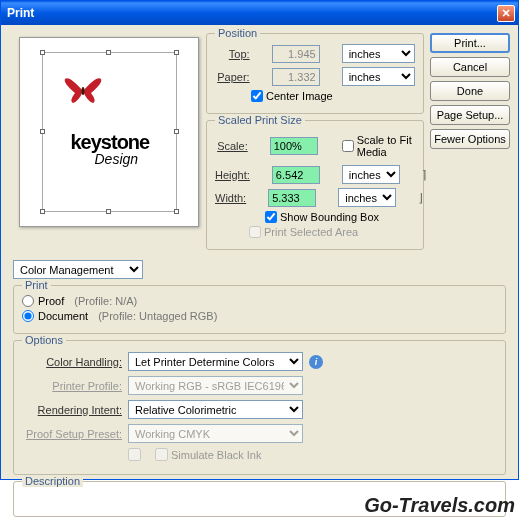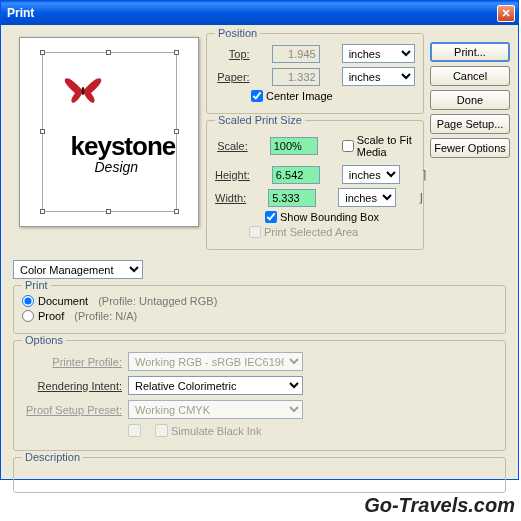--- a/index.html
+++ b/index.html
@@ -11,36 +11,36 @@
 .content { padding: 8px; display: flex; gap: 6px; }
 .left-panel { width: 200px; }
 .preview { width: 180px; height: 190px; background: #fff; border: 1px solid #999; box-shadow: 1px 1px 3px rgba(0,0,0,0.3); margin: 4px 0 8px 10px; display: flex; align-items: center; justify-content: center; position: relative; }
 .preview-inner { width: 135px; height: 160px; border: 1px solid #aaa; position: relative; }
 .preview-handle { width: 5px; height: 5px; background: #fff; border: 1px solid #666; position: absolute; }
 .preview-logo { position: absolute; top: 20px; left: 18px; }
 .butterfly { width: 44px; height: 36px; position: relative; }
 .butterfly svg { display: block; }
 .sphere { width: 28px; height: 28px; border-radius: 50%; background: radial-gradient(circle at 35% 30%, #fff, #ddd 50%, #888); position: absolute; top: 14px; left: 24px; z-index: -1; }
 .logo-text { font-family: Georgia, serif; position: absolute; top: 58px; left: 10px; }
-.logo-text .k { font-size: 26px; font-weight: bold; letter-spacing: -1px; }
+.logo-text .k { font-size: 20px; font-weight: bold; letter-spacing: -1px; }
 .logo-text .d { font-style: italic; font-size: 14px; margin-left: 24px; margin-top: -3px; }
 .middle-panel { width: 218px; }
 .fieldset { border: 1px solid #C0BCA8; border-radius: 3px; padding: 6px 8px 8px 8px; margin-bottom: 6px; position: relative; }
 .fieldset-title { position: absolute; top: -7px; left: 8px; background: #ECE9D8; padding: 0 3px; color: #3B5A8C; font-size: 11px; }
 .form-row { display: flex; align-items: center; margin: 4px 0; gap: 22px; }
 .form-label { width: 36px; text-align: right; text-decoration: underline; color: #333; }
 .form-label-wide { width: 46px; text-align: right; text-decoration: underline; color: #333; }
 .text-input { width: 48px; height: 18px; border: 1px solid #7F9DB9; padding: 1px 3px; background: #86efac; }
 .text-input.disabled { background: #ECE9D8; color: #888; text-align: right; }
 .select { height: 19px; border: 1px solid #7F9DB9; background: #fff; padding: 1px 2px; font-size: 11px; }
 .select-wide { width: 76px; }
 .checkbox-row { display: flex; align-items: center; gap: 3px; margin: 3px 0; }
 .checkbox-row input { width: 12px; height: 12px; }
 .checkbox-row.disabled { color: #999; }
-.right-panel { width: 80px; margin-top: 9px; }
+.right-panel { width: 80px; }
 .btn { width: 80px; height: 20px; background: linear-gradient(to bottom, #fff, #ECE9D8); border: 1px solid #888; border-radius: 3px; margin-bottom: 4px; cursor: pointer; font-size: 11px; }
 .btn:first-child { border: 2px solid #4A8AD8; }
 .bottom-section { padding: 0 12px; margin-top: -4px; }
 .tab-area { margin-bottom: 6px; }
 .tab-select { width: 130px; }
 .print-section .radio-row { display: flex; align-items: center; gap: 4px; margin: 3px 0; }
 .print-section input[type=radio] { width: 12px; height: 12px; }
 .profile-text { color: #777; margin-left: 6px; }
 .options-row { display: flex; align-items: center; margin: 5px 0; gap: 6px; }
 .options-label { width: 100px; text-align: right; font-size: 11px; }
@@ -153,33 +153,38 @@
   </div>
 
   <div class="bottom-section">
     <div class="tab-area">
       <select class="select tab-select"><option>Color Management</option></select>
     </div>
 
     <div class="fieldset print-section">
       <span class="fieldset-title">Print</span>
       <div class="radio-row">
+        <input type="radio" name="pr" style="">
+        <span>Proof</span>
+        <span class="profile-text">(Profile: N/A)</span>
+      </div>
+      <div class="radio-row">
         <input type="radio" name="pr" checked="" style="">
         <span>Document</span>
         <span class="profile-text">(Profile: Untagged RGB)</span>
       </div>
-      <div class="radio-row">
-        <input type="radio" name="pr" style="">
-        <span>Proof</span>
-        <span class="profile-text">(Profile: N/A)</span>
-      </div>
     </div>
 
     <div class="fieldset">
       <span class="fieldset-title">Options</span>
+      <div class="options-row">
+        <span class="options-label active">Color Handling:</span>
+        <select class="select wide-select"><option>Let Printer Determine Colors</option></select>
+        <span class="info-icon">i</span>
+      </div>
       <div class="options-row">
         <span class="options-label disabled">Printer Profile:</span>
         <select class="select wide-select" disabled=""><option>Working RGB - sRGB IEC61966-2.1</option></select>
       </div>
       <div class="options-row">
         <span class="options-label active">Rendering Intent:</span>
         <select class="select wide-select"><option>Relative Colorimetric</option></select>
       </div>
       <div class="options-row">
         <span class="options-label disabled">Proof Setup Preset:</span>

